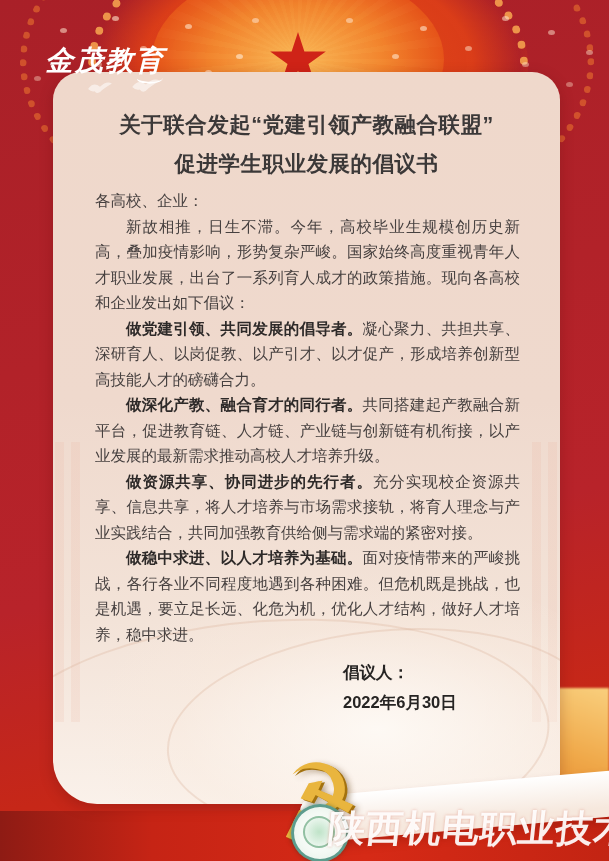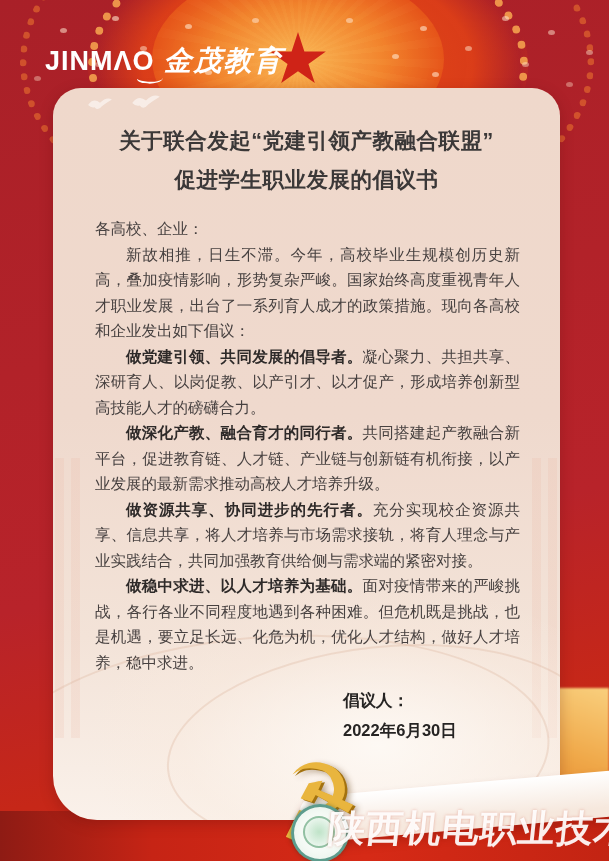--- a/index.html
+++ b/index.html
@@ -39,36 +39,36 @@
   
   .logo{position:absolute;left:45px;top:42px;color:#fff;display:flex;align-items:baseline;gap:9px;z-index:5;}
   .logo-en{font-size:27px;font-weight:bold;letter-spacing:1px;}
   .logo-cn{font-family:"DejaVu Serif","Liberation Serif",serif;font-style:italic;font-weight:bold;font-size:28px;letter-spacing:2px;}
   .logo-swash{position:absolute;left:92px;top:30px;width:26px;height:10px;border:2px solid #fff;border-top:none;border-left:none;border-right:none;border-radius:0 0 90% 40%;transform:rotate(8deg);}
   
   .gold-edge{position:absolute;right:0;top:688px;width:66px;height:173px;
     background:linear-gradient(200deg,#f9cf7d 0%,#f0a94a 40%,#e68a2d 70%,#cf651e 100%);
     filter:blur(1px);}
   
-  .card{position:absolute;left:53px;top:88px;width:507px;height:732px;
+  .card{position:absolute;left:53px;top:72px;width:507px;height:732px;
     background:linear-gradient(180deg,#efd8cb 0%,#efd9cd 45%,#f3e3d8 75%,#faf1ea 100%);
     border-radius:28px 28px 30px 44px;z-index:3;overflow:hidden;
     box-shadow:0 4px 14px rgba(80,10,10,.25);}
   .doves{position:absolute;left:34px;top:4px;opacity:.55;}
   .doves svg{display:inline-block;margin-right:14px;}
   .skyline{position:absolute;top:370px;height:280px;width:26px;opacity:.5;
     background:repeating-linear-gradient(90deg,rgba(233,176,156,.35) 0 9px,rgba(233,176,156,0) 9px 16px);}
   .skyline.left{left:2px;} .skyline.right{right:2px;}
   .swirl{position:absolute;right:-70px;bottom:-60px;width:560px;height:300px;border-radius:50%;
     background:radial-gradient(ellipse at 55% 55%,rgba(255,252,248,.8) 0%,rgba(250,236,224,.35) 45%,rgba(244,222,206,0) 68%);}
   .swirl-ring{position:absolute;border:2px solid rgba(216,172,148,.28);border-radius:50%;}
   .sr1{right:-40px;bottom:-30px;width:430px;height:200px;transform:rotate(-6deg);}
   .sr2{right:10px;bottom:-60px;width:560px;height:240px;transform:rotate(-4deg);}
   .title{margin:34px 20px 0;text-align:center;font-size:21.5px;font-weight:bold;line-height:39px;color:#3b3838;letter-spacing:.5px;}
-  .body-text{margin-top:16px;padding:0 40px 0 42px;position:relative;z-index:2;}
+  .body-text{margin-top:4px;padding:0 40px 0 42px;position:relative;z-index:2;}
   .body-text p{margin:0;text-indent:2em;font-size:15.5px;line-height:25.5px;text-align:justify;color:#474140;}
   .body-text p.salutation{text-indent:0;}
   .body-text .lead{font-weight:bold;color:#2e2a29;}
   .signature{position:relative;z-index:2;margin:10px 0 0 290px;font-weight:bold;font-size:16.5px;line-height:30px;color:#262423;}
   
   .bottom-shade{position:absolute;left:0;bottom:0;width:609px;height:50px;
     background:linear-gradient(90deg,#8e1b14 0%,#c62415 25%,#d62a16 60%,#c32413 100%);z-index:2;}
   .curl{position:absolute;left:300px;top:782px;width:360px;height:46px;background:linear-gradient(180deg,#ffffff 0%,#f6e8dd 80%);
     border-radius:24px 10px 60px 10px;transform:rotate(-5deg);z-index:4;box-shadow:0 6px 10px rgba(120,20,10,.3);}
   .emblem{position:absolute;left:270px;top:752px;font-size:100px;line-height:100px;color:#e9b53e;
@@ -90,21 +90,20 @@
 
   <div class="burst">
     <div class="ring ring3"></div>
     <div class="ring ring2"></div>
     <div class="ring ring1"></div>
     <div class="star"></div>
     <div class="dots"></div>
   </div>
 
   <div class="logo">
-    <span class="logo-en">JINMΛO</span>
     <span class="logo-cn">金茂教育</span>
     <span class="logo-swash"></span>
   </div>
 
   <div class="gold-edge"></div>
 
   <div class="card">
     <div class="doves">
       <svg width="26" height="18" viewBox="0 0 24 16">
         <path d="M1 8 Q6 1 12 6 Q18 0 23 3 Q18 6 14 9 Q10 14 7 10 Q4 11 1 8 Z" fill="#ffffff"></path>

